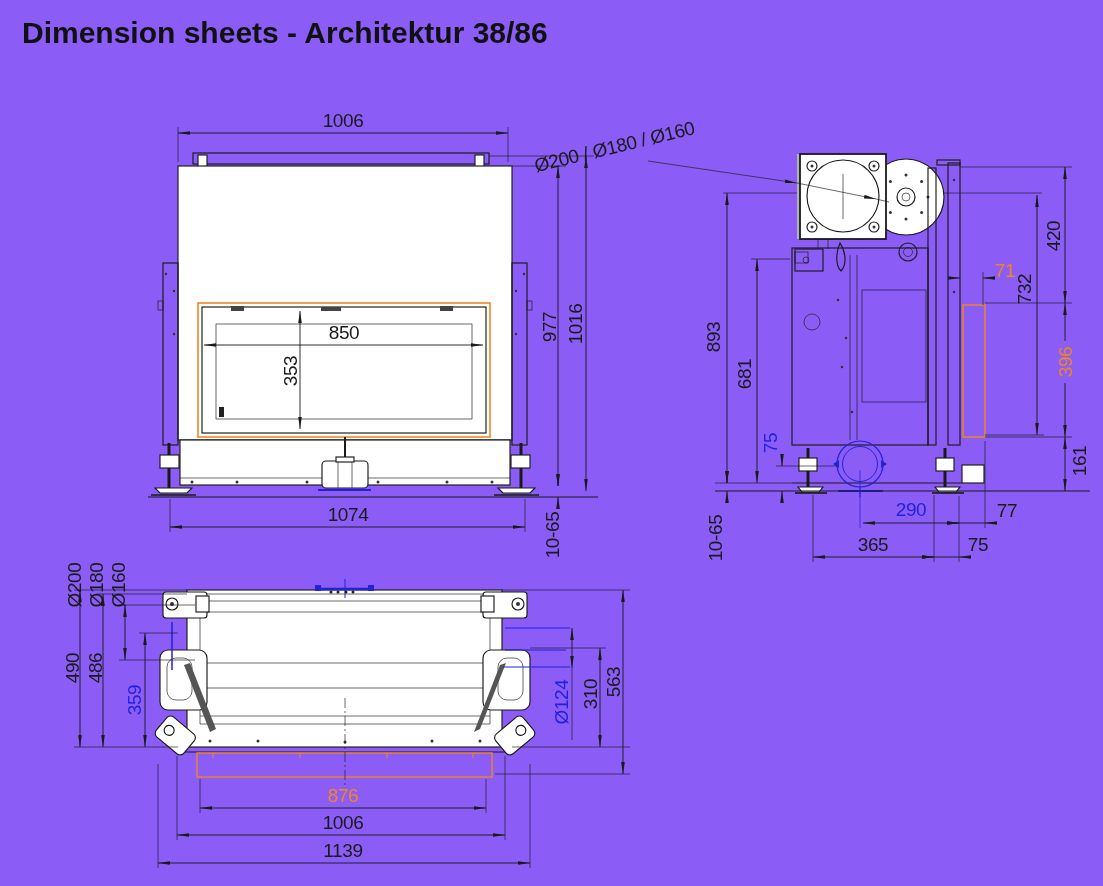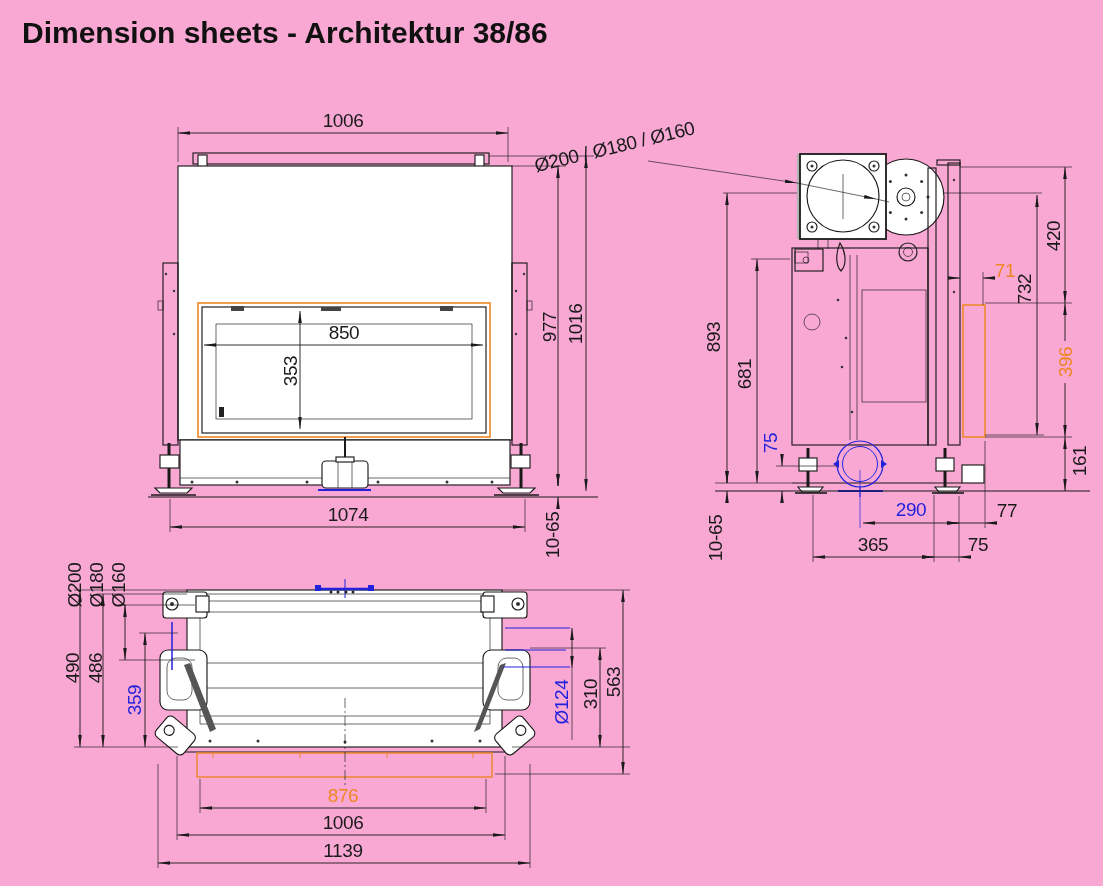--- a/index.html
+++ b/index.html
@@ -1,16 +1,16 @@
 <!DOCTYPE html>
 <html><head>
 <meta charset="utf-8">
 <style>
   html,body{margin:0;padding:0;background:#fff;}
-  .page{position:relative;width:1103px;height:886px;background:#f9a8d4;overflow:hidden;
+  .page{position:relative;width:1103px;height:886px;background:#8b5cf6;overflow:hidden;
         font-family:"Liberation Sans",sans-serif;}
   .title{position:absolute;left:22px;top:16px;font-size:30px;font-weight:bold;color:#111;
          letter-spacing:0px;margin:0;}
   svg{position:absolute;left:0;top:0;}
   .s1{stroke:#1a1a1a;stroke-width:1.15;fill:none;}
   .s2{stroke:#1a1a1a;stroke-width:1.8;fill:none;}
   .e {stroke:#1a1a1a;stroke-width:0.65;fill:none;}
   .d {stroke:#1a1a1a;stroke-width:0.9;fill:none;}
   .do{stroke:#EE8722;fill:none;}
   .db{stroke:#2222DD;fill:none;}

